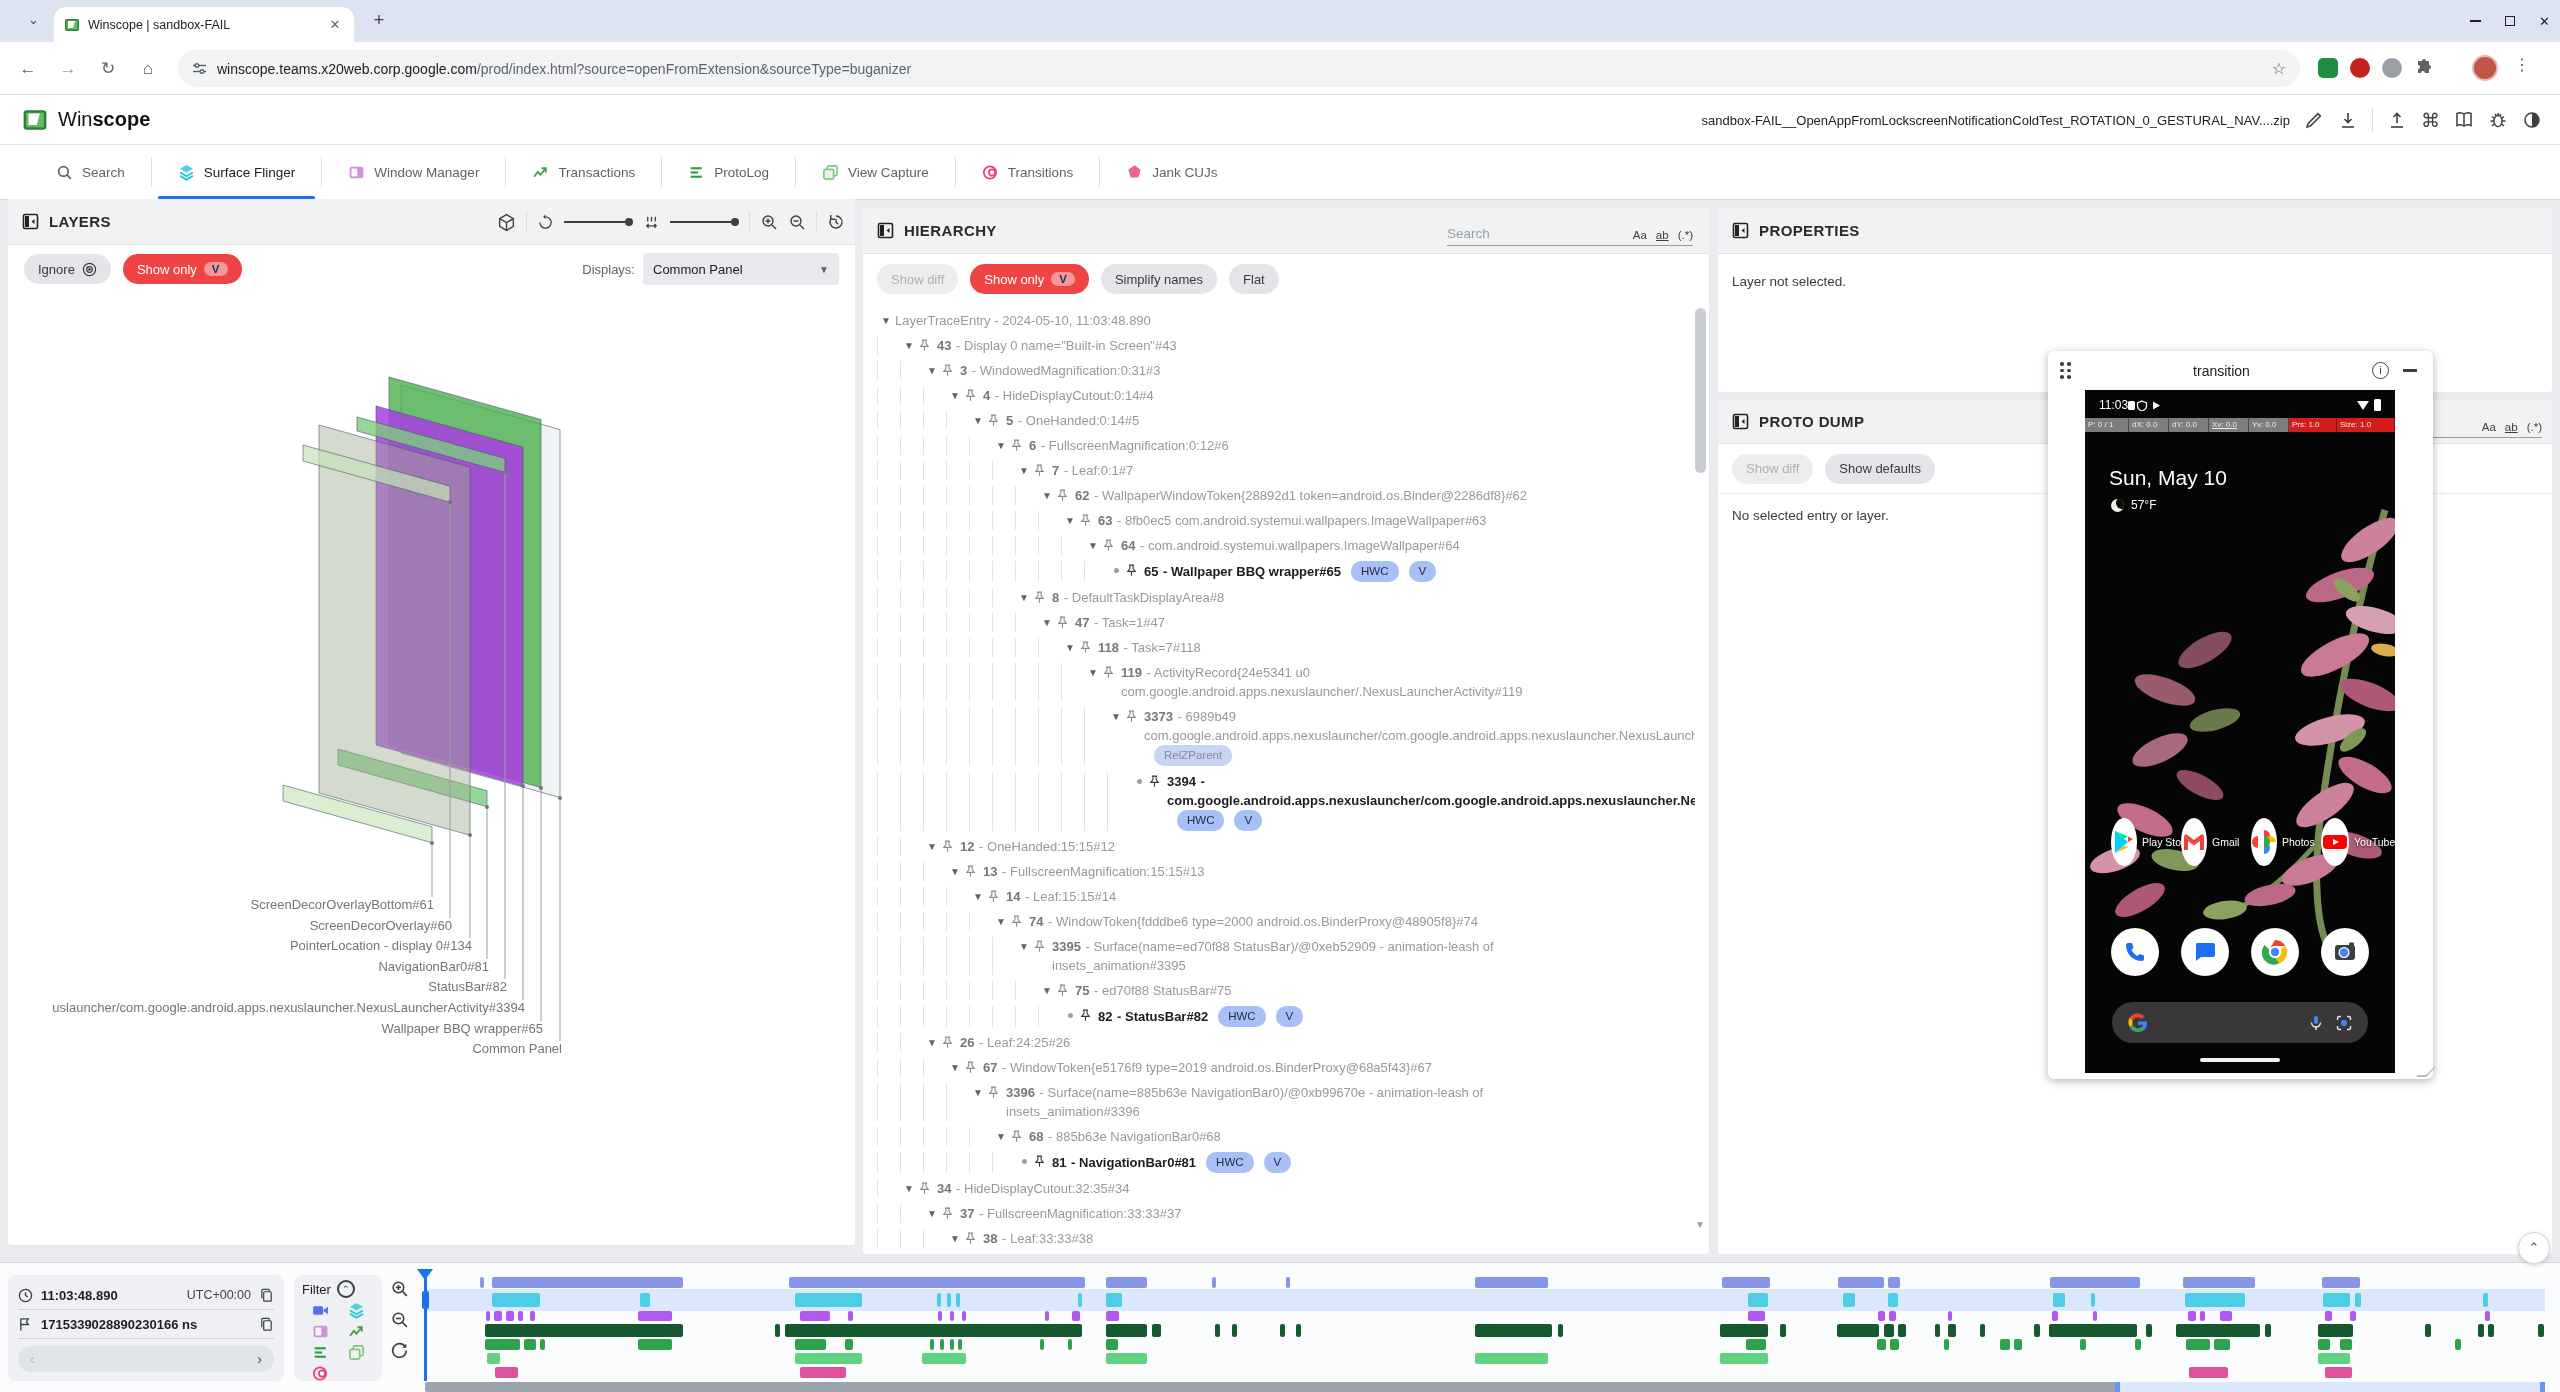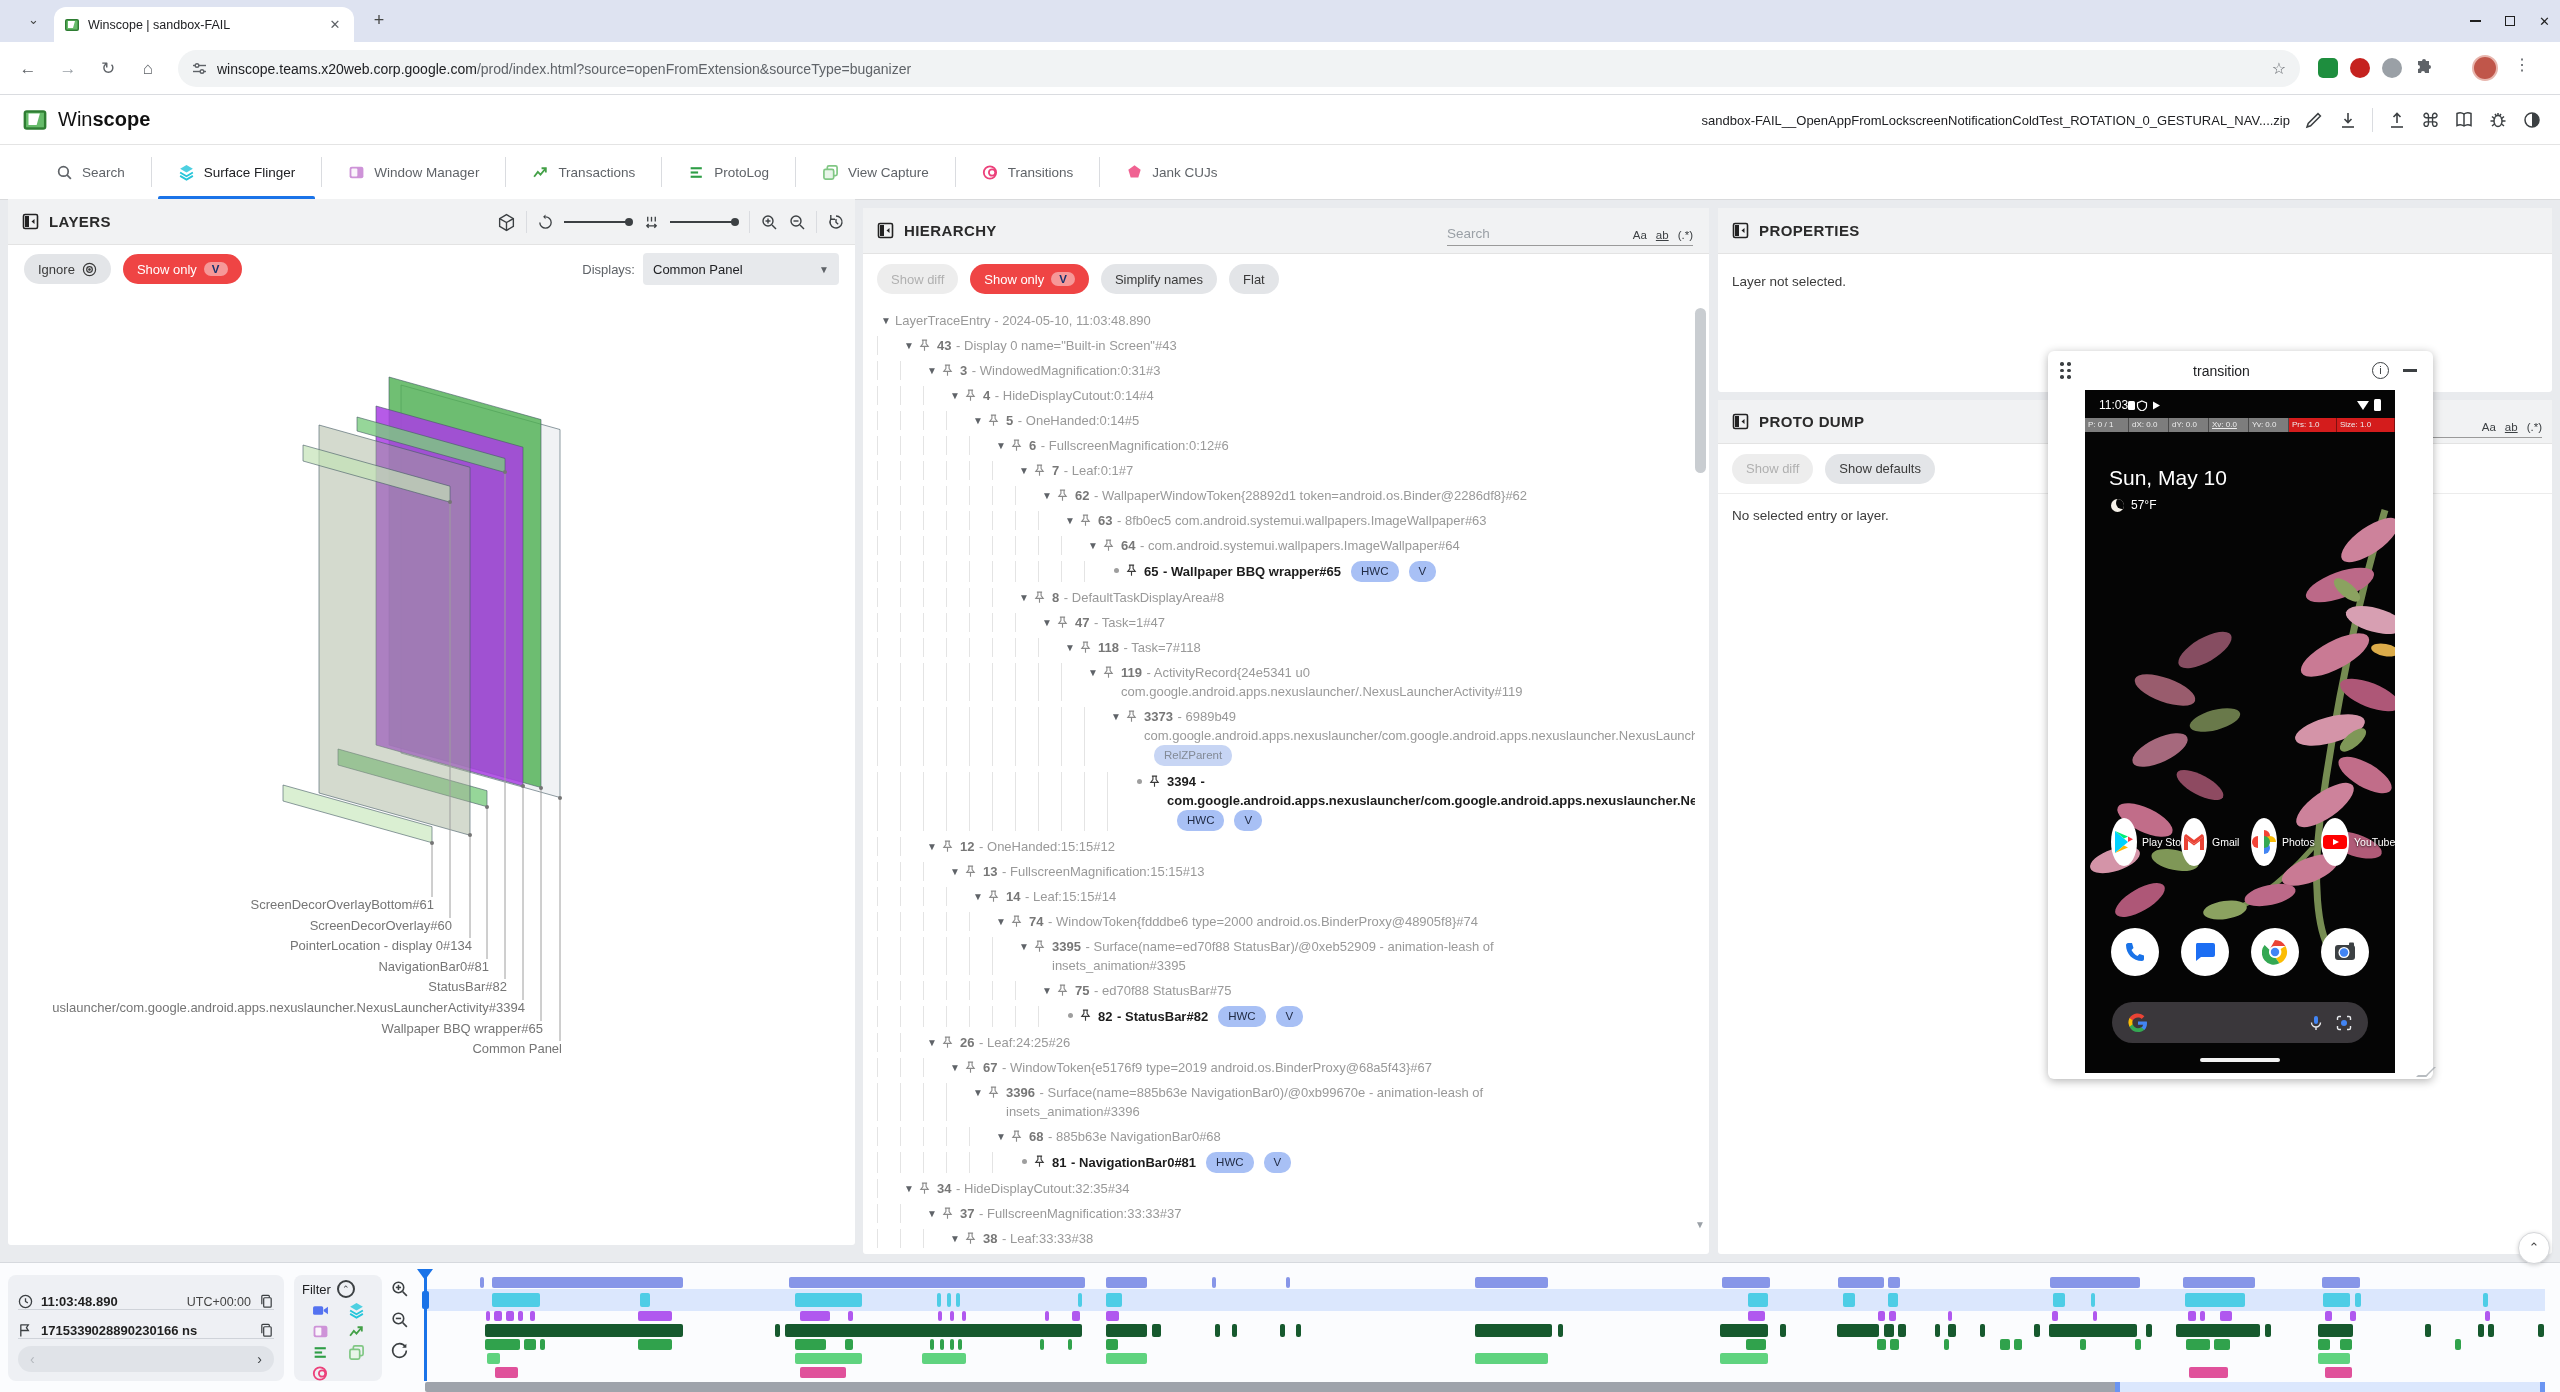--- a/index.html
+++ b/index.html
@@ -129,21 +129,21 @@
   .app .disc { width:48px; height:48px; background:#fff; border-radius:50%; display:flex; align-items:center; justify-content:center; }
   .app .lbl { color:#fff; font-size:10.5px; text-shadow:0 1px 2px rgba(0,0,0,.8); white-space:nowrap; }
   #p-search { position:absolute; left:27px; top:612px; width:256px; height:41px; background:#3a373b; border-radius:21px; display:flex; align-items:center; padding:0 16px; gap:12px; }
   #p-search .sp { flex:1; }
   #p-home { position:absolute; left:115px; top:668px; width:80px; height:3.5px; background:#f2f2f2; border-radius:2px; }
   #resize-h { position:absolute; right:2px; bottom:2px; width:10px; height:10px; border-right:2px solid #9aa0a6; border-bottom:2px solid #9aa0a6; transform:skew(-45deg) rotate(0deg); opacity:.7; }
 
   
   #bottombar { position:absolute; left:0; top:1262px; width:2560px; height:130px; background:#fbfcfe; border-top:1px solid #d6d9de; }
   #timecard { position:absolute; left:8px; top:12px; width:276px; height:106px; background:#eef0f4; border-radius:8px; padding:6px 10px; }
-  .tc-row { height:29px; display:flex; align-items:flex-end; gap:8px; border-bottom:1px solid #cfd3d9; font-size:13px; color:#1f1f1f; }
+  .tc-row { height:29px; display:flex; align-items:center; gap:8px; border-bottom:1px solid #cfd3d9; font-size:13px; color:#1f1f1f; }
   .tc-row .mut { margin-left:auto; color:#444; font-size:12.5px; }
   .tc-row b { font-weight:700; }
   #tc-nav { margin-top:7px; height:26px; background:#e0e3e8; border-radius:13px; display:flex; align-items:center; justify-content:space-between; padding:0 12px; font-size:14px; }
   #tc-nav .prev { color:#b3b7bd; } #tc-nav .next { color:#3c4043; }
   #filtercard { position:absolute; left:294px; top:12px; width:88px; height:106px; background:#eef0f4; border-radius:8px; padding:5px 8px; }
   #filtercard .fhead { display:flex; align-items:center; gap:6px; font-size:13px; color:#202124; }
   .circ-chev { width:18px; height:18px; border:2px solid #3c4043; border-radius:50%; font-size:9px; text-align:center; line-height:15px; color:#3c4043; }
   #filter-grid { margin-top:4px; display:grid; grid-template-columns:1fr 1fr; justify-items:center; row-gap:4px; }
   #zoomcol { position:absolute; left:390px; top:16px; display:flex; flex-direction:column; gap:12px; align-items:center; }
   #tracks { position:absolute; left:425px; top:6px; width:2120px; height:112px; }

